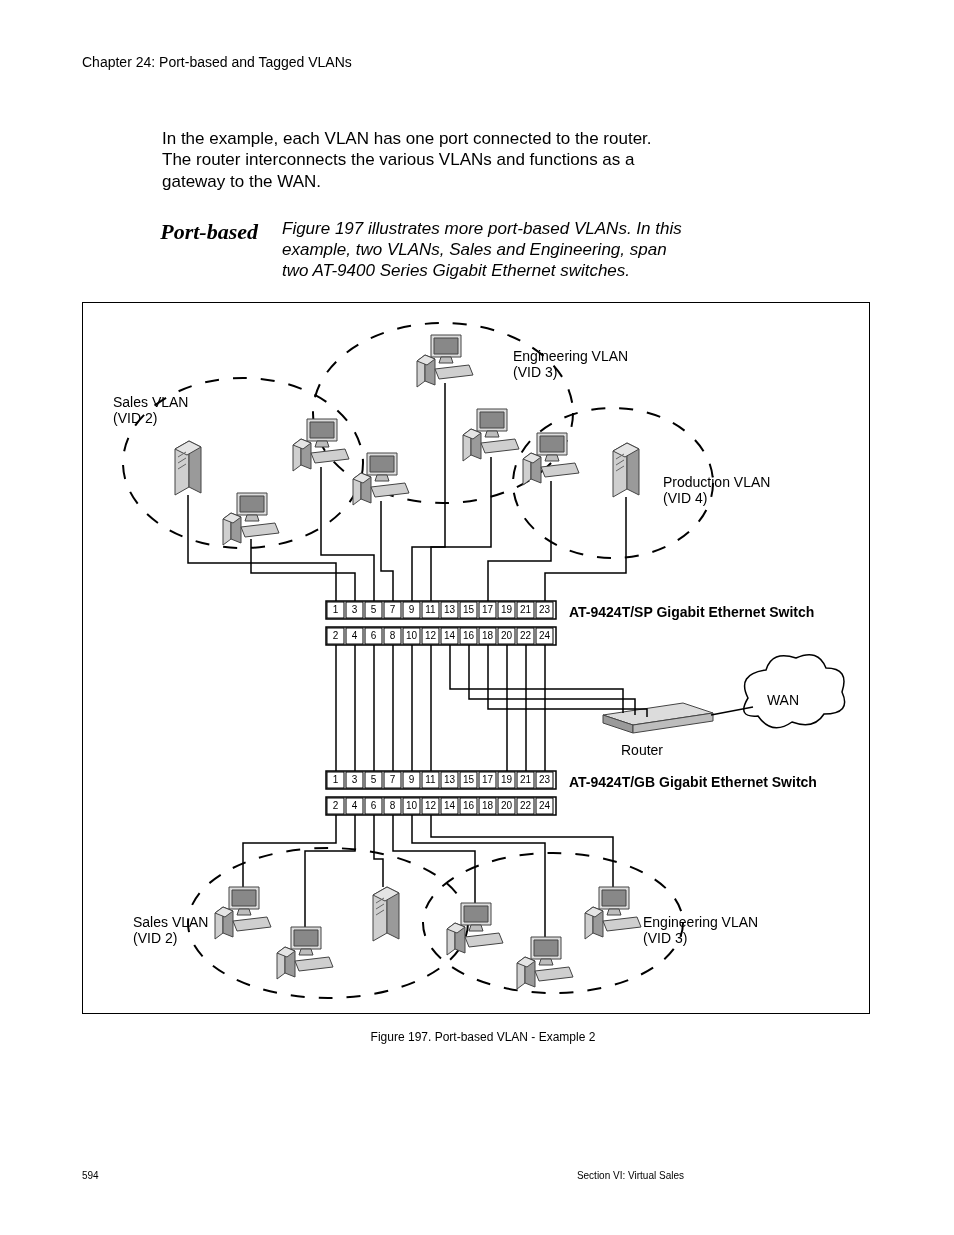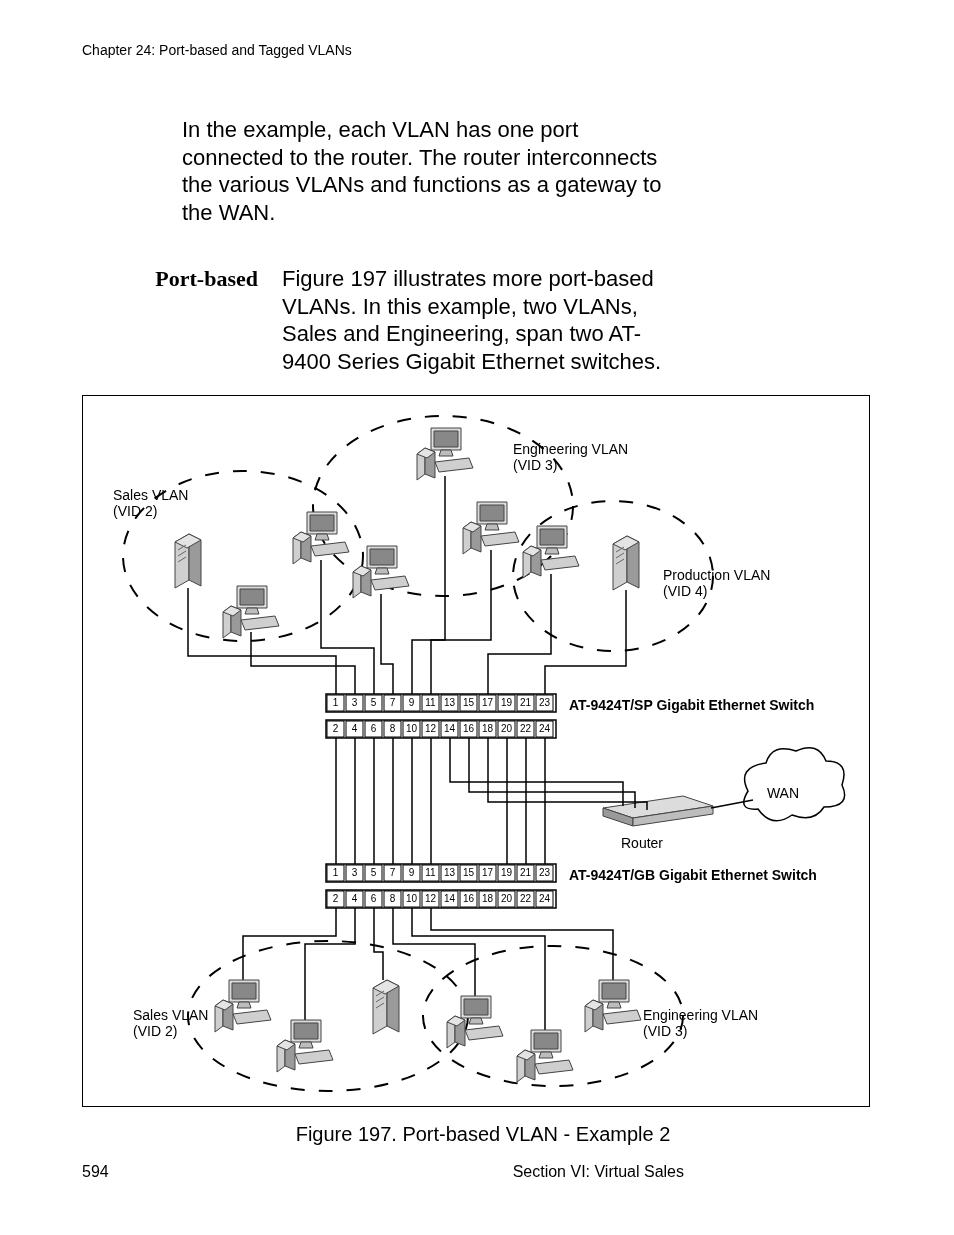--- a/index.html
+++ b/index.html
@@ -7,73 +7,74 @@
     padding: 0;
     background: #fff;
     font-family: Arial, Helvetica, sans-serif;
     color: #000;
   }
   .page {
     width: 766px;
     height: 1235px;
     position: relative;
     box-sizing: border-box;
-    padding: 42px 82px 54px 82px;
+    padding: 54px 82px 54px 82px;
   }
   .chapter-line {
     font-size: 14px;
   }
   .body-para {
-    margin-left: 100px;
+    margin-left: 80px;
     margin-top: 58px;
-    font-size: 22px;
+    font-size: 17px;
     line-height: 1.25;
   }
   .row-heading {
     display: flex;
-    margin-top: 39px;
+    margin-top: 26px;
+    font-style: italic;
   }
   .side-heading {
     width: 200px;
     min-width: 200px;
     font-family: "Times New Roman", Times, serif;
     font-weight: bold;
     font-size: 22px;
     text-align: right;
     padding-right: 24px;
     box-sizing: border-box;
     line-height: 1.25;
   }
   .side-heading .l2 { display:block; }
   .row-body {
-    font-size: 22px;
+    font-size: 17px;
     line-height: 1.25;
   }
   .figure-box {
     border: 1.5px solid #000;
     margin-top: 20px;
     width: 786px;
     height: 710px;
     position: relative;
     overflow: hidden;
   }
   .figure-caption {
-    font-size: 20px;
+    font-size: 12px;
     text-align: center;
     margin-top: 16px;
     margin-left: 200px;
   }
   .footer {
     position: absolute;
     left: 82px;
     right: 82px;
     bottom: 54px;
     display: flex;
     justify-content: space-between;
-    font-size: 16px;
+    font-size: 10px;
   }
   
   .lbl   { font-family: Arial, sans-serif; font-size: 14px; fill:#000; }
   .lblB  { font-family: Arial, sans-serif; font-size: 14px; fill:#000; font-weight: bold; }
   .portN { font-family: Arial, sans-serif; font-size: 10px; fill:#000; text-anchor: middle; dominant-baseline: middle; }
 </style>
 </head>
 <body>
 
 <div class="page">

